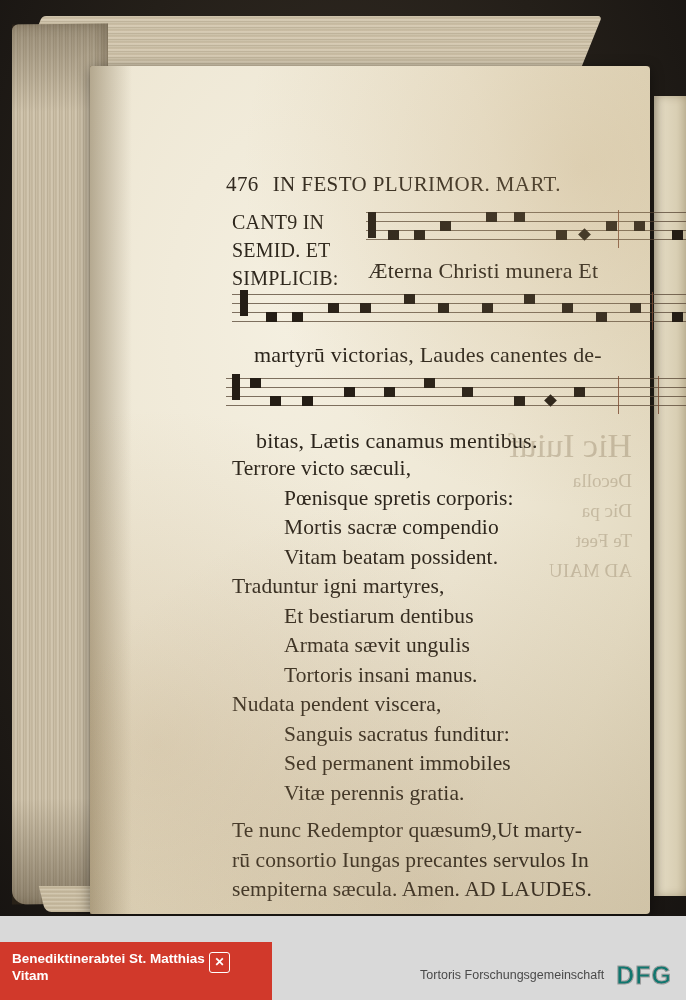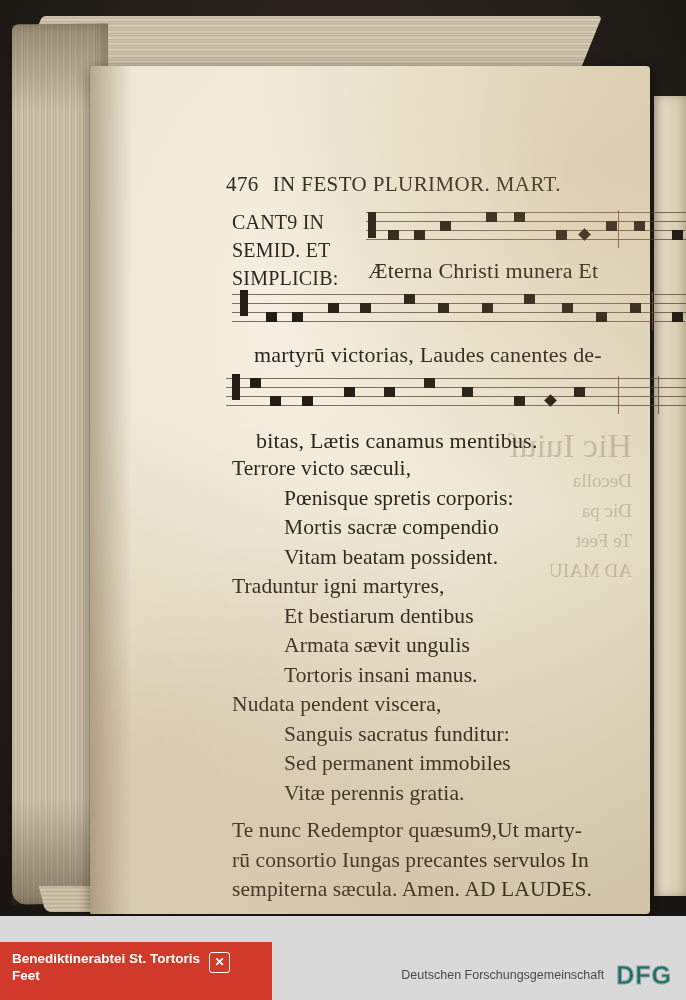--- a/index.html
+++ b/index.html
@@ -413,24 +413,24 @@
           <div class="verse">rū consortio Iungas precantes servulos In</div>
           <div class="verse">sempiterna sæcula. Amen. AD LAUDES.</div>
         </div>
 
       </div>
     </div>
   </div>
 
   <div class="footer">
     <div class="footer-left">
-      <div>Benediktinerabtei St. Tortoris</div>
-      <div>Feet</div>
+      <div>Benediktinerabtei St. Matthias</div>
+      <div>Vitam</div>
       <div class="mark">✕</div>
     </div>
     <div class="footer-right">
       <div class="funder-text">
-        <div>Deutschen Forschungsgemeinschaft</div>
+        <div>Tortoris Forschungsgemeinschaft</div>
       </div>
       <div class="dfg">DFG</div>
     </div>
   </div>
 </div>
 
 </body></html>

